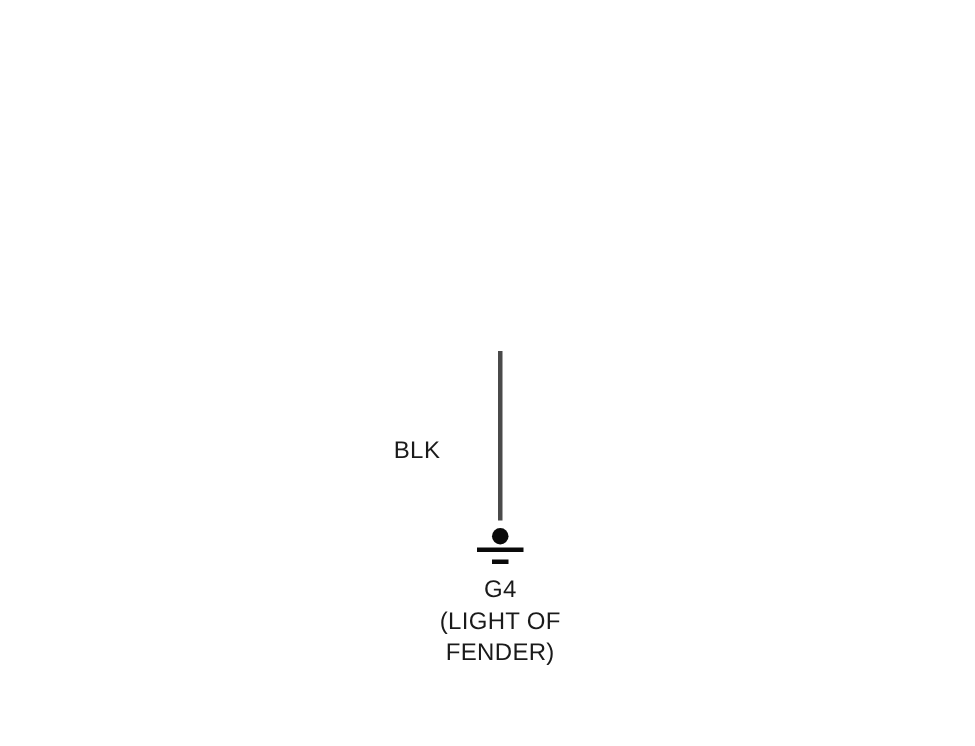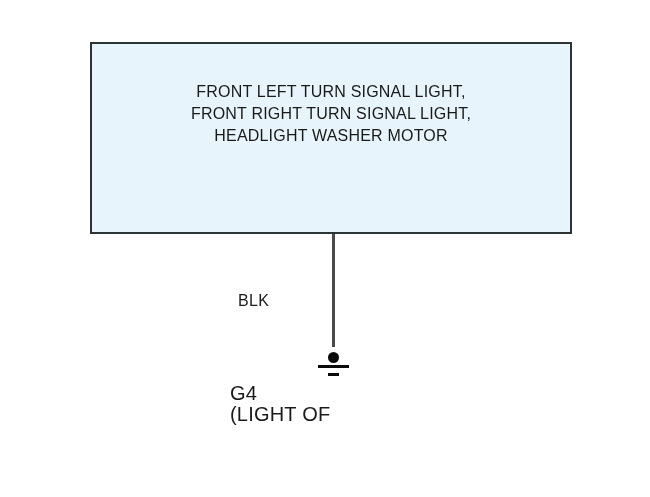--- a/index.html
+++ b/index.html
@@ -45,21 +45,21 @@
     top: 234px;
     width: 3px;
     height: 113px;
     background: var(--wire-color);
   }
   .wire-label {
     position: absolute;
     left: 238px;
     top: 290px;
     width: 80px;
-    text-align: left;
+    text-align: center;
     font-size: 16px;
     line-height: 22px;
     color: var(--text-color);
     letter-spacing: 0.3px;
   }
   .ground-symbol {
     position: absolute;
     left: 318px;
     top: 351px;
     width: 31px;
@@ -88,47 +88,42 @@
     top: 22px;
     width: 11px;
     height: 3px;
     background: var(--symbol-color);
   }
   .ground-label {
     position: absolute;
     left: 230px;
     top: 383px;
     width: 207px;
-    font-size: 20px;
+    text-align: center;
+    font-size: 16px;
     line-height: 21px;
     color: var(--text-color);
     letter-spacing: 0.2px;
   }
 </style>
 </head>
 <body>
 
 <div class="canvas">
 
-  <div class="component-box">
-    <div class="box-text">
-      <div>FRONT LEFT TURN SIGNAL LIGHT,</div>
-      <div>FRONT RIGHT TURN SIGNAL LIGHT,</div>
-      <div>HEADLIGHT WASHER MOTOR</div>
-    </div>
-  </div>
 
   <div class="wire-vertical"></div>
 
   <div class="wire-label">BLK</div>
 
   <div class="ground-symbol">
     <div class="gnd-circle"></div>
     <div class="gnd-bar-wide"></div>
     <div class="gnd-bar-short"></div>
   </div>
 
   <div class="ground-label">
     <div>G4</div>
     <div>(LIGHT OF</div>
+    <div>FENDER)</div>
   </div>
 
 </div>
 
 </body></html>

